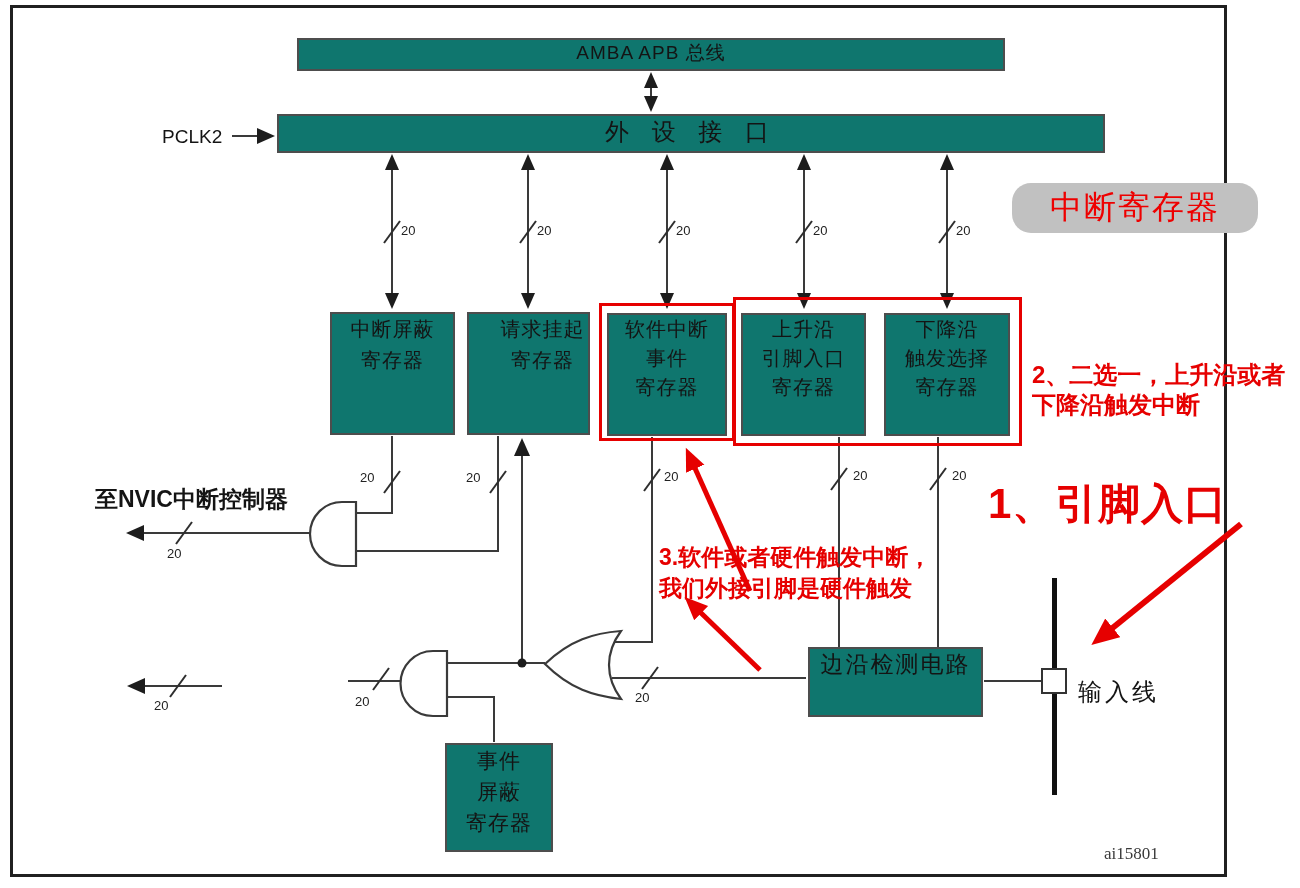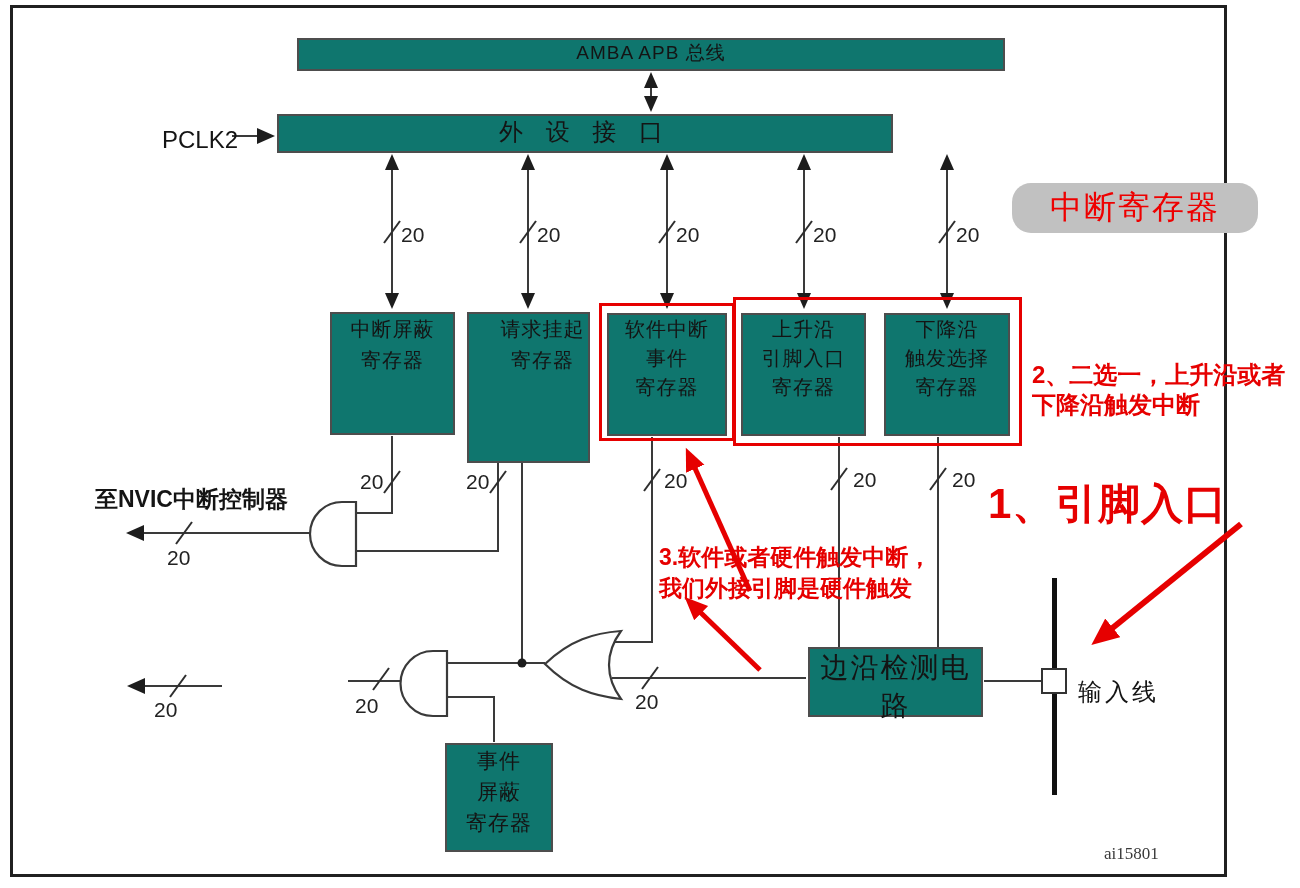--- a/index.html
+++ b/index.html
@@ -12,21 +12,21 @@
   .slash{stroke:#2e2e2e;stroke-width:2;fill:none;}
   .head{fill:#1d1d1d;stroke:none;}
   .gate{fill:#ffffff;stroke:#3a3a3a;stroke-width:2.2;}
   .redline{stroke:var(--red,#e60000);fill:none;}
   .redhead{fill:var(--red,#e60000);}
   .box{position:absolute;background:#0f766e;border:2px solid #4d4d4d;display:flex;align-items:flex-start;
     justify-content:center;text-align:center;z-index:2;box-sizing:border-box;white-space:pre-line;}
   .bar{font-size:20px;letter-spacing:1px;}
   .ml{line-height:29px;font-size:20px;letter-spacing:1px;}
   .lbl{position:absolute;z-index:4;white-space:pre-line;}
-  .n20{position:absolute;z-index:2;font-size:21px;color:#222;font-style:normal;}
+  .n20{position:absolute;z-index:2;font-size:13px;color:#222;font-style:normal;}
   .redbox{position:absolute;border:3px solid var(--red,#e60000);z-index:3;background:transparent;}
   .callout-title{position:absolute;left:1012px;top:183px;width:246px;height:50px;z-index:4;
     background:var(--hl,#c1c1c1);color:var(--titlered,#ee0000);
     font-family:"Liberation Serif","DejaVu Serif",serif;font-size:32px;font-weight:400;
     display:flex;align-items:center;justify-content:center;letter-spacing:2px;border-radius:19px;}
   .rednote{position:absolute;color:var(--red,#e60000);font-weight:bold;z-index:4;white-space:pre-line;}
   .note1{left:988px;top:476px;font-size:42px;letter-spacing:1px;}
   .note2{left:1032px;top:360px;font-size:24px;line-height:30px;}
   .note3{left:659px;top:542px;font-size:23px;line-height:31px;}
 </style>
@@ -102,45 +102,45 @@
       <line class="slash" x1="373" y1="690" x2="389" y2="668"></line>
       <line class="slash" x1="170" y1="697" x2="186" y2="675"></line>
     </g>
 
     <circle cx="522" cy="663" r="4.5" class="head"></circle>
     <rect x="1052" y="578" width="5" height="217" fill="#111"></rect>
     <rect x="1042" y="669" width="24" height="24" fill="#fff" stroke="#333" stroke-width="2"></rect>
   </svg>
 
   <div class="box bar" style="left:297px;top:38px;width:708px;height:33px;font-size:19px;"><span>AMBA APB 总线</span></div>
-  <div class="box bar" style="left:277px;top:114px;width:616px;height:39px;font-size:24px;letter-spacing:8px;"><span>外 设 接 口</span></div>
+  <div class="box bar" style="left:277px;top:114px;width:828px;height:39px;font-size:24px;letter-spacing:8px;"><span>外 设 接 口</span></div>
 
   <div class="box ml" style="left:330px;top:312px;width:125px;height:123px;line-height:31px;"><span>中断屏蔽
 寄存器</span></div>
-  <div class="box ml" style="left:467px;top:312px;width:123px;height:151px;line-height:31px;padding-left:28px;"><span>请求挂起
+  <div class="box ml" style="left:467px;top:312px;width:123px;height:123px;line-height:31px;padding-left:28px;"><span>请求挂起
 寄存器</span></div>
   <div class="box ml" style="left:607px;top:313px;width:120px;height:123px;"><span>软件中断
 事件
 寄存器</span></div>
   <div class="box ml" style="left:741px;top:313px;width:125px;height:123px;"><span>上升沿
 引脚入口
 寄存器</span></div>
   <div class="box ml" style="left:884px;top:313px;width:126px;height:123px;"><span>下降沿
 触发选择
 寄存器</span></div>
 
   <div class="box ml" style="left:445px;top:743px;width:108px;height:109px;font-size:21px;line-height:31px;"><span>事件
 屏蔽
 寄存器</span></div>
-  <div class="box bar" style="left:808px;top:647px;width:175px;height:70px;font-size:28px;letter-spacing:2px;"><span>边沿检测电路</span></div>
+  <div class="box bar" style="left:808px;top:647px;width:175px;height:70px;font-size:23px;letter-spacing:2px;"><span>边沿检测电路</span></div>
 
   <div class="redbox" style="left:599px;top:303px;width:130px;height:132px;"></div>
   <div class="redbox" style="left:733px;top:297px;width:283px;height:143px;"></div>
 
-  <div class="lbl" style="left:162px;top:126px;font-size:24px;">PCLK2</div>
+  <div class="lbl" style="left:162px;top:126px;font-size:19px;">PCLK2</div>
   <div class="lbl" style="left:95px;top:484px;font-size:23px;font-weight:600;">至NVIC中断控制器</div>
   <div class="lbl" style="left:1078px;top:668px;font-size:24px;letter-spacing:3px;margin-top:8px;">输入线</div>
   <div class="lbl" style="left:1104px;top:844px;font-size:17px;color:#3a3a3a;font-family:Liberation Serif, serif;">ai15801</div>
 
   <span class="n20" style="left:401px;top:223px;">20</span>
   <span class="n20" style="left:537px;top:223px;">20</span>
   <span class="n20" style="left:676px;top:223px;">20</span>
   <span class="n20" style="left:813px;top:223px;">20</span>
   <span class="n20" style="left:956px;top:223px;">20</span>
   <span class="n20" style="left:360px;top:470px;">20</span>

